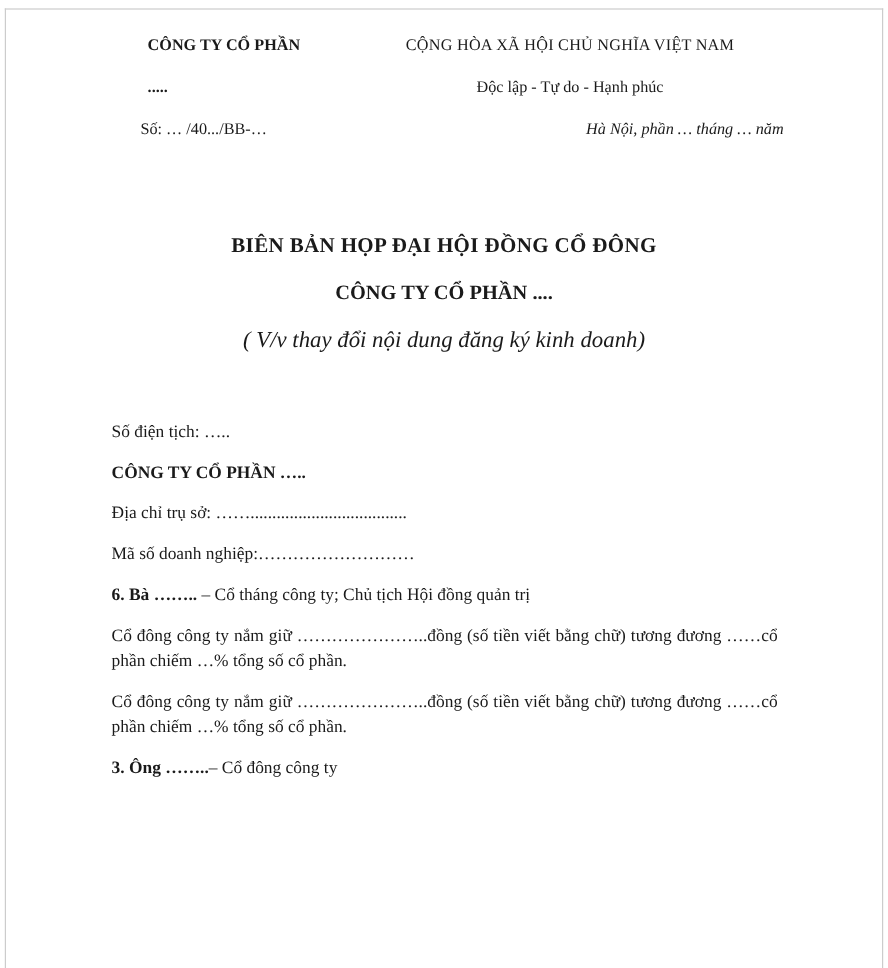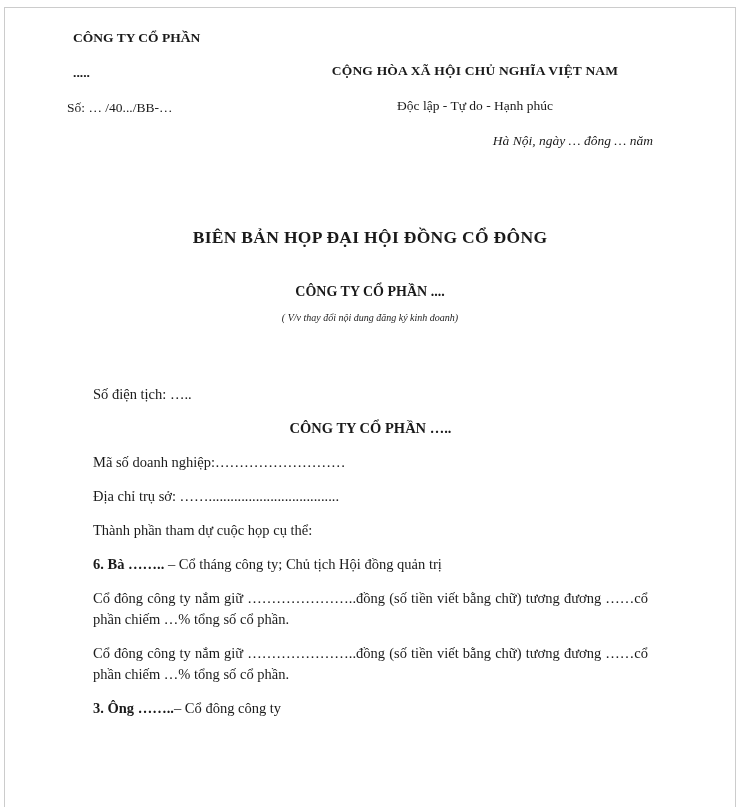--- a/index.html
+++ b/index.html
@@ -23,115 +23,113 @@
     bottom: 0;
     box-sizing: border-box;
     background: #ffffff;
     border: 1px solid #cccccc;
     border-bottom: none;
     padding-top: 21px;
   }
   
   .doc-header {
     display: flex;
-    justify-content: space-between;
+    justify-content: flex-end;
     padding: 0 82px 0 62px;
   }
   .header-left { min-width: 180px; }
   .header-left > div,
   .header-right > div {
     line-height: 18px;
     margin-bottom: 17px;
     font-size: 13.5px;
   }
   .hl-company, .hl-dots {
     font-weight: bold;
     margin-left: 6px;
   }
   .header-right {
     width: 356px;
     text-align: center;
   }
   .hr-national {
-    font-weight: bold;
+    font-weight: normal;
     letter-spacing: 0.2px;
     white-space: nowrap;
-    margin-top: 33px;
   }
   .hr-date {
     font-style: italic;
     text-align: right;
   }
   
   .doc-title {
     text-align: center;
     margin-top: 59px;
   }
   .t-main {
     font-size: 17.5px;
     font-weight: bold;
     line-height: 22px;
     letter-spacing: 0.3px;
     margin: 12px;
   }
   .t-company {
     font-weight: bold;
-    font-size: 14px;
+    font-size: 17px;
     line-height: 18px;
-    margin-top: 35px;
+    margin-top: 20px;
   }
   .t-subject {
     font-style: italic;
-    font-size: 10px;
+    font-size: 19px;
     line-height: 18px;
-    margin-top: 8px;
+    margin-top: 22px;
   }
   
   .doc-body {
     margin-top: 57px;
     padding: 0 87px 0 88px;
     font-size: 14.5px;
   }
   .doc-body p {
     line-height: 21px;
     margin: 0 0 13px 0;
   }
   .justify { text-align: justify; }
-  .bold { font-weight: bold; text-align: center; }
+  .bold { font-weight: bold; }
 </style>
 </head>
 <body>
 
 <div class="page">
 
   <div class="doc-header">
     <div class="header-left">
       <div class="hl-company">CÔNG TY CỔ PHẦN</div>
       <div class="hl-dots">.....</div>
       <div class="hl-number">Số: … /40.../BB-…</div>
     </div>
     <div class="header-right">
       <div class="hr-national">CỘNG HÒA XÃ HỘI CHỦ NGHĨA VIỆT NAM</div>
       <div class="hr-motto">Độc lập - Tự do - Hạnh phúc</div>
-      <div class="hr-date">Hà Nội, ngày … đông … năm</div>
+      <div class="hr-date">Hà Nội, phần … tháng … năm</div>
     </div>
   </div>
 
   <div class="doc-title">
     <h1 class="t-main">BIÊN BẢN HỌP ĐẠI HỘI ĐỒNG CỔ ĐÔNG</h1>
     <div class="t-company">CÔNG TY CỔ PHẦN ....</div>
     <div class="t-subject">( V/v thay đổi nội dung đăng ký kinh doanh)</div>
   </div>
 
   <div class="doc-body">
     <p>Số điện tịch: …..</p>
     <p class="bold">CÔNG TY CỔ PHẦN …..</p>
+    <p>Địa chỉ trụ sở: ……....................................</p>
     <p>Mã số doanh nghiệp:………………………</p>
-    <p>Địa chỉ trụ sở: ……....................................</p>
-    <p>Thành phần tham dự cuộc họp cụ thể:</p>
 
     <p><span class="bold">6. Bà ……..</span><span> – Cổ tháng công ty; Chủ tịch Hội đồng quản trị</span></p>
     <p class="justify">Cổ đông công ty nắm giữ …………………..đồng (số tiền viết bằng chữ) tương đương ……cổ phần chiếm …% tổng số cổ phần.</p>
 
     <p class="justify">Cổ đông công ty nắm giữ …………………..đồng (số tiền viết bằng chữ) tương đương ……cổ phần chiếm …% tổng số cổ phần.</p>
 
     <p><span class="bold">3. Ông ……..</span><span>– Cổ đông công ty</span></p>
   </div>
 
 </div>

